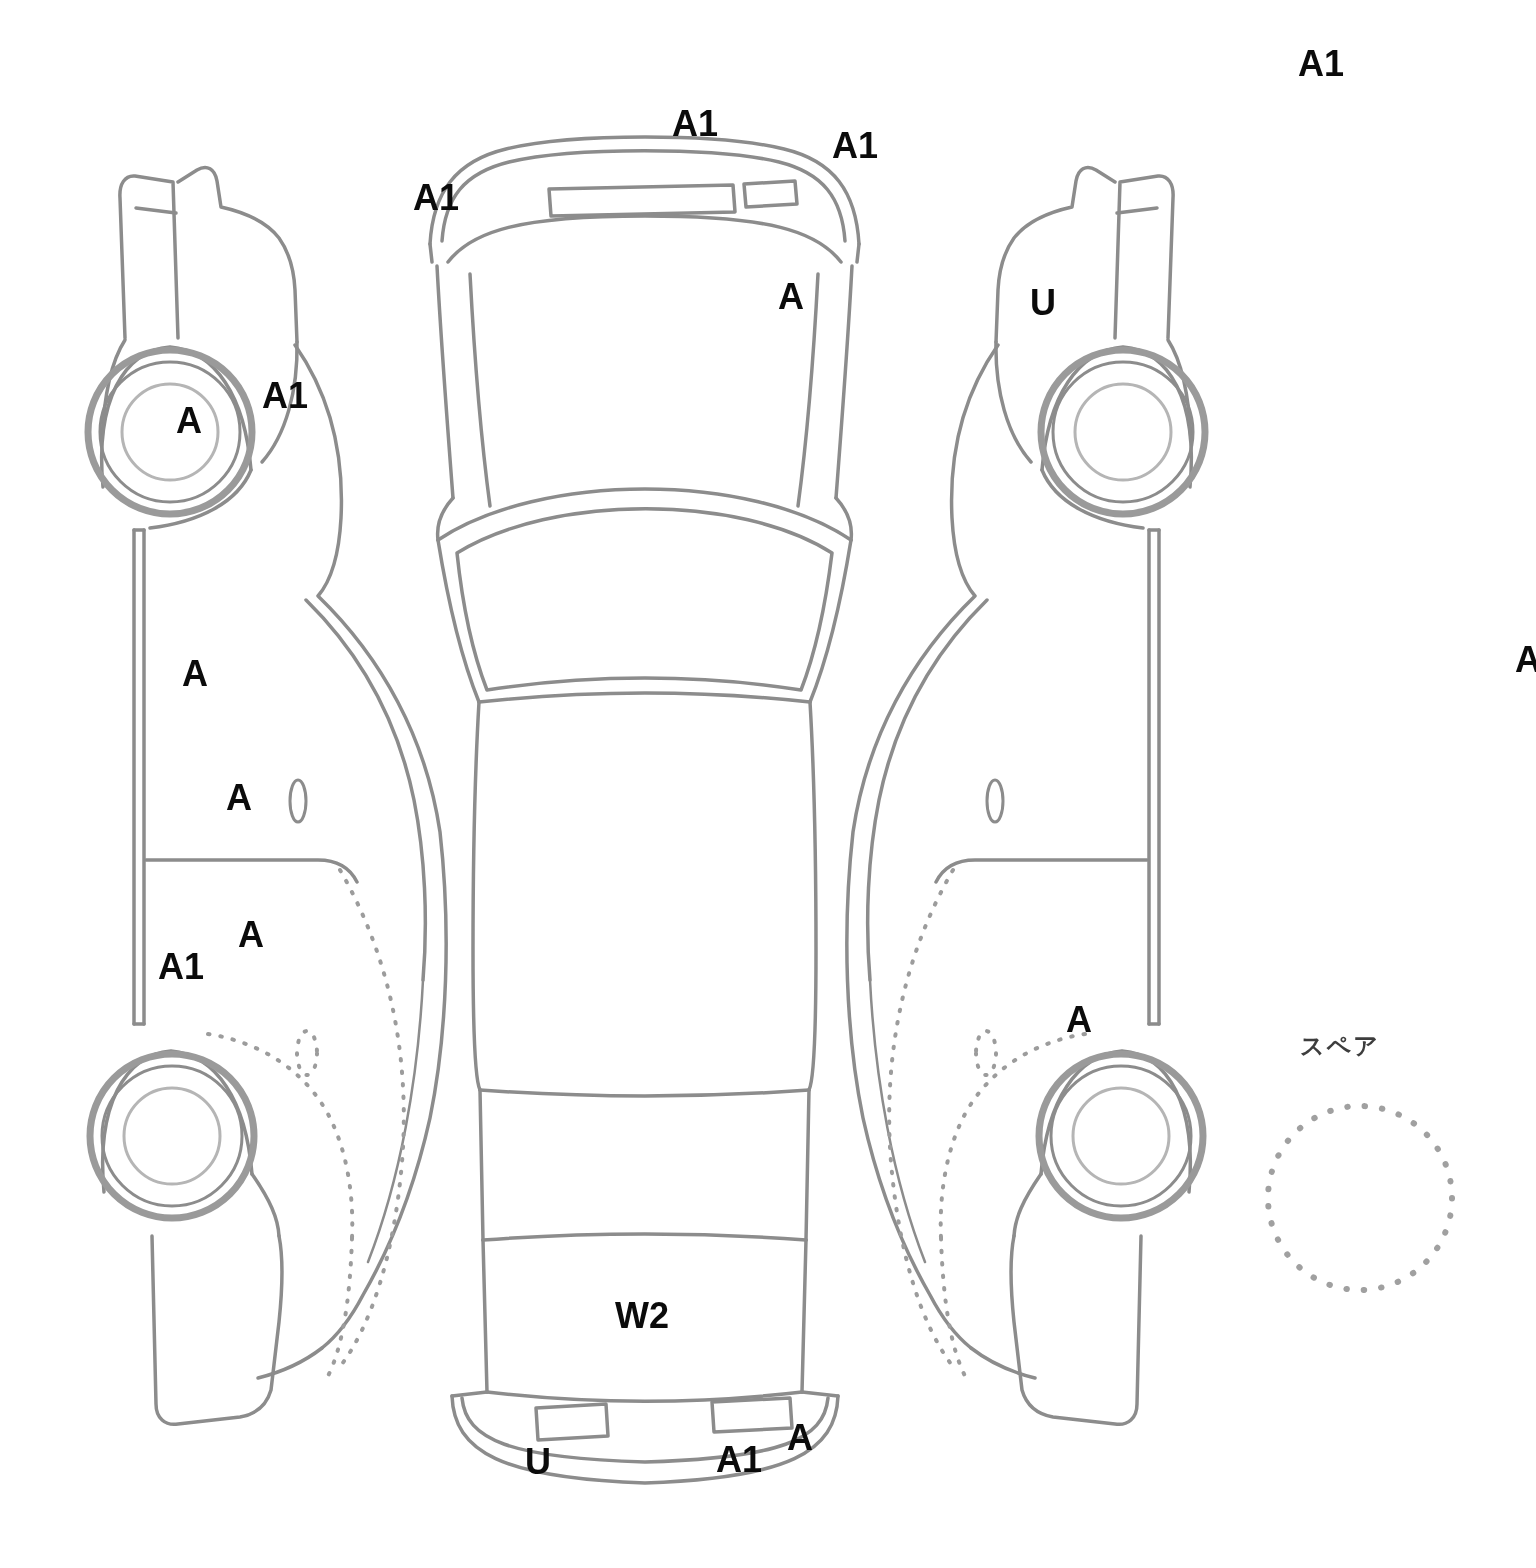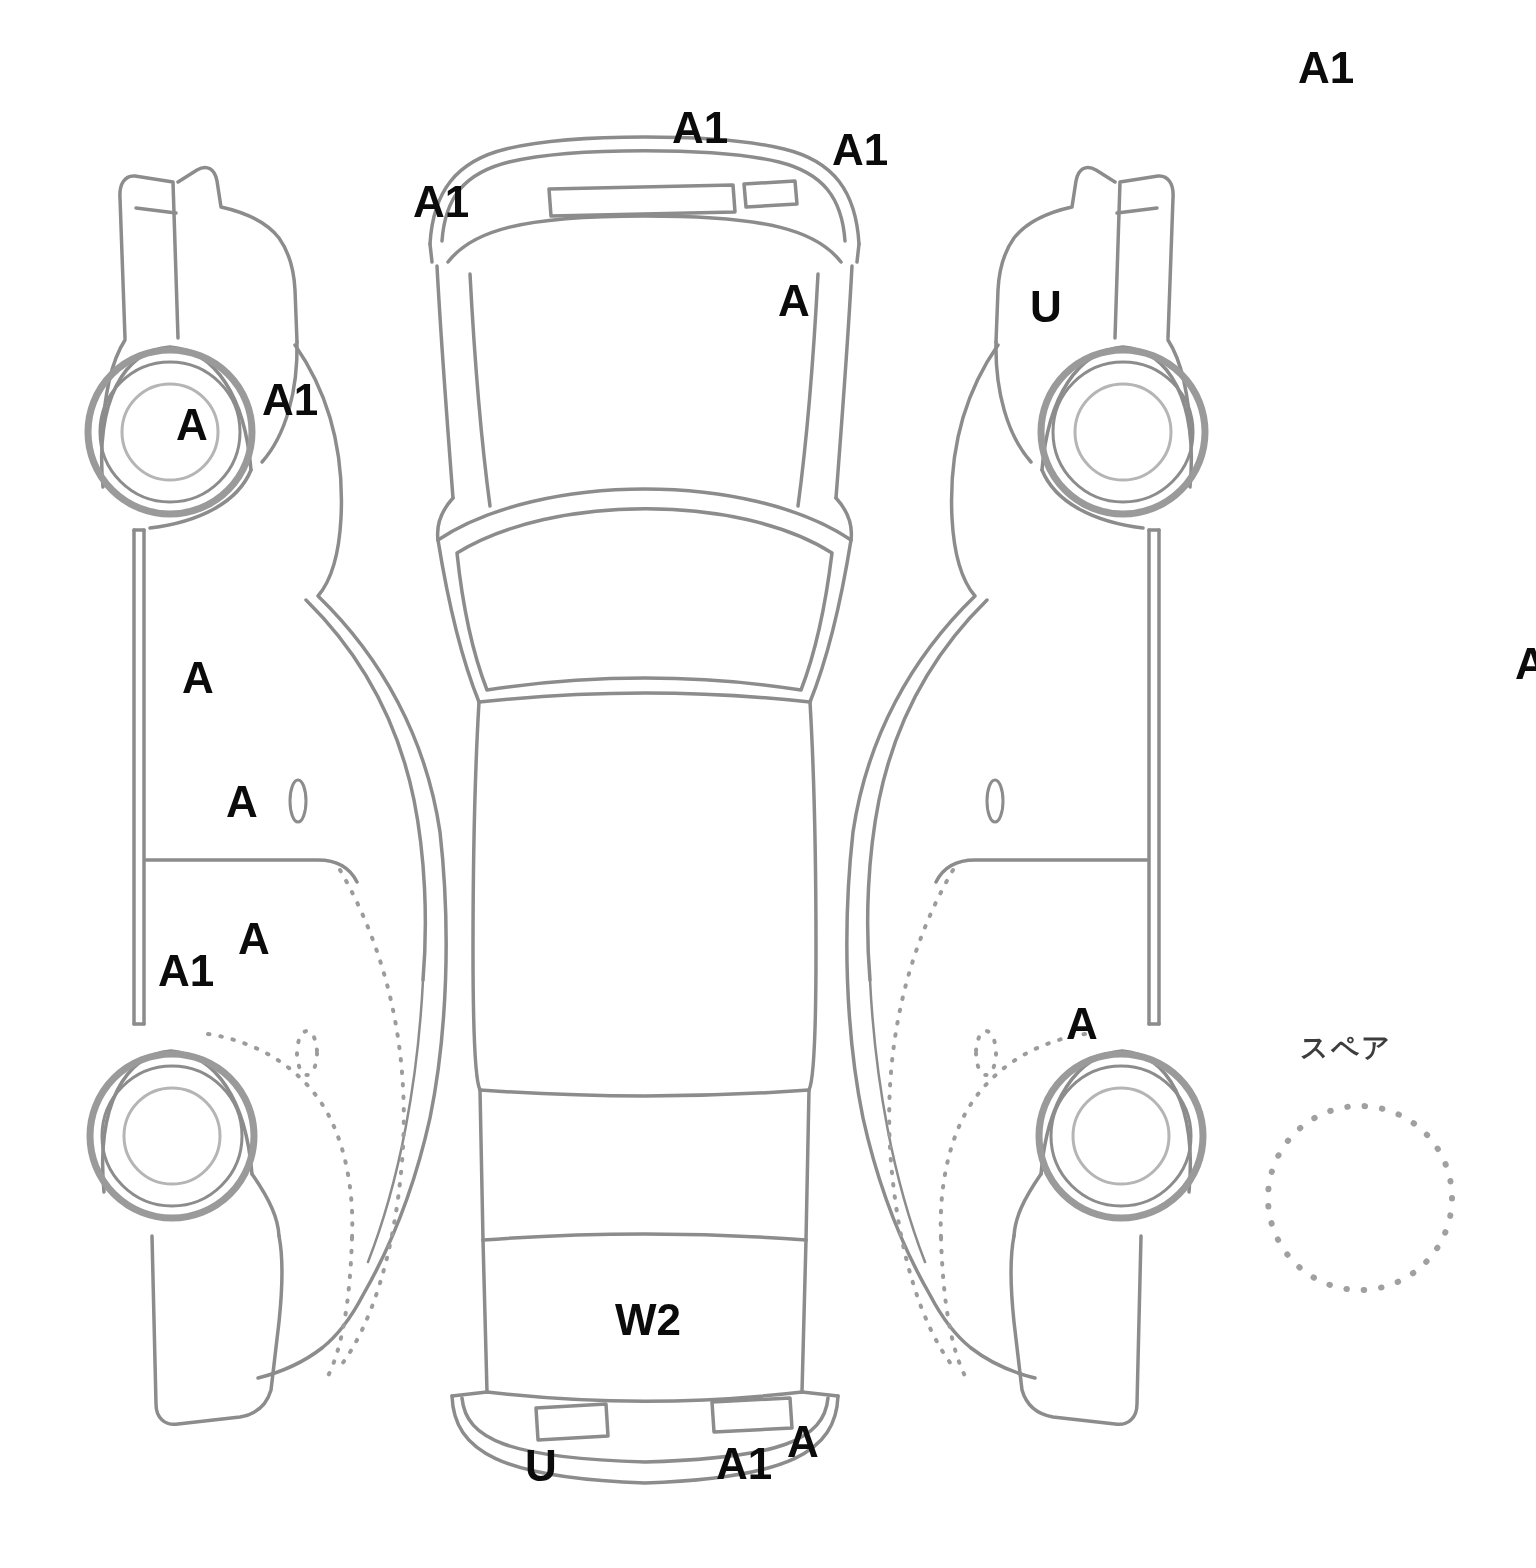--- a/index.html
+++ b/index.html
@@ -9,28 +9,28 @@
     height:1568px;
     background:#ffffff;
     overflow:hidden;
     font-family:"Liberation Sans", sans-serif;
   }
   .stage svg{position:absolute;left:0;top:0;}
   .marker{
     position:absolute;
     font-family:"Liberation Sans", sans-serif;
     font-weight:600;
-    font-size:44px;
+    font-size:36px;
     line-height:1;
     color:#0b0b0b;
     white-space:nowrap;
     user-select:none;
   }
   .marker.caption{
-    font-size:28px;
+    font-size:24px;
     font-weight:600;
     color:#3d3d3d;
     letter-spacing:2px;
   }
 </style>
 </head>
 <body>
 
 <div class="stage">
 

